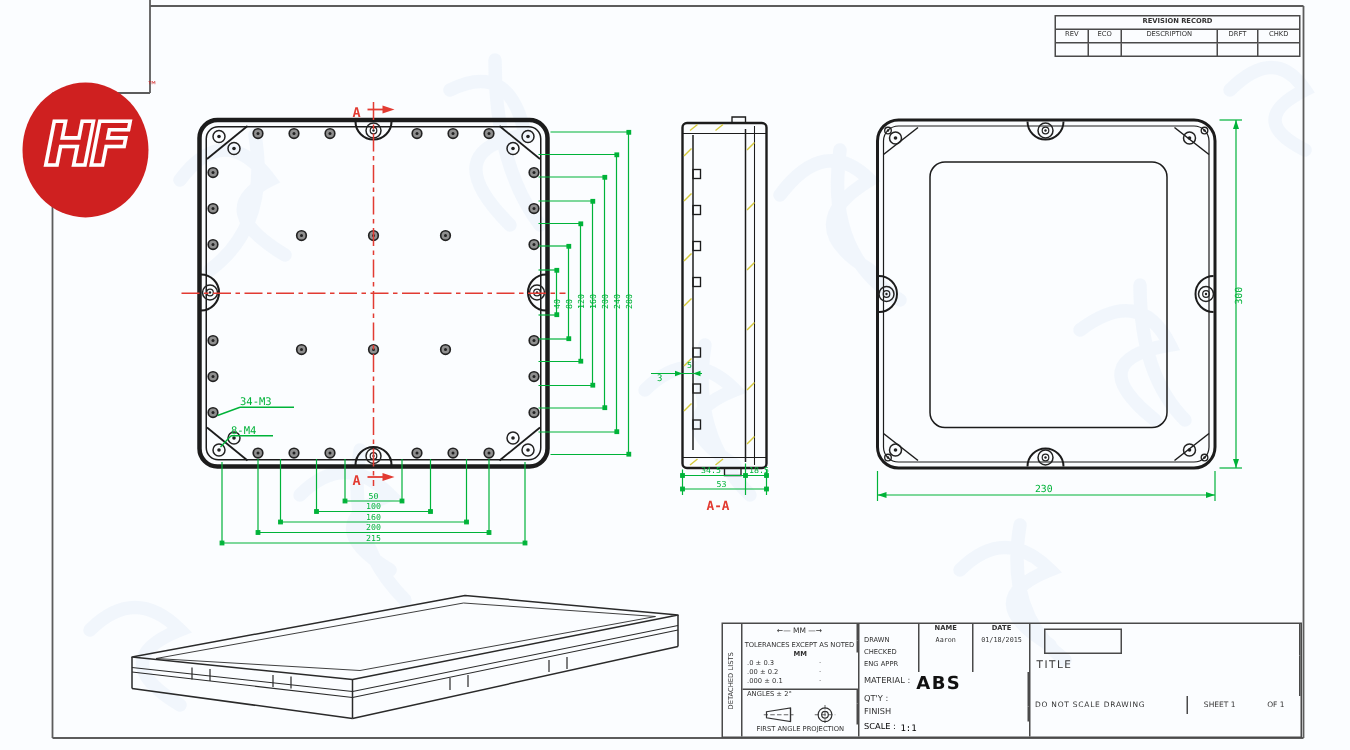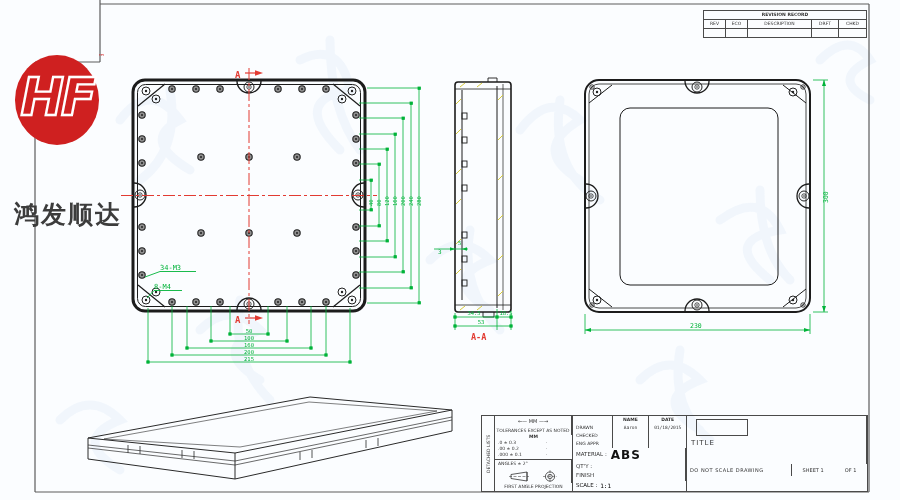--- a/index.html
+++ b/index.html
@@ -6,21 +6,21 @@
   body{width:900px;height:500px;position:relative;overflow:hidden;
        background:#fbfdff;font-family:"DejaVu Sans",sans-serif;}
   .sheet{position:absolute;inset:0;}
   
   .wm{position:absolute;inset:0;pointer-events:none;}
   
   .logo{position:absolute;left:15px;top:55px;width:84px;height:90px;}
   .logo-oval{position:absolute;inset:0;background:#cf2020;border-radius:50%;}
   .logo-hf{position:absolute;left:0;top:18px;width:84px;text-align:center;
            font-family:"DejaVu Sans",sans-serif;font-style:italic;font-weight:900;
-           font-size:52px;line-height:48px;color:#cf2020;
+           font-size:40px;line-height:48px;color:#cf2020;
            -webkit-text-stroke:2.4px #ffffff;letter-spacing:-3px;}
   .logo-tm{position:absolute;right:-6px;top:-2px;font-size:7px;color:#cf2020;}
   .logo-cn{position:absolute;left:14px;top:198px;font-size:25px;font-weight:700;
            color:#3c3c3c;letter-spacing:2px;white-space:nowrap;}
   
   .tbl{position:absolute;box-sizing:border-box;border:1px solid #4a4a4a;background:transparent;}
   .row{display:flex;box-sizing:border-box;}
   .c{box-sizing:border-box;border-right:1px solid #4a4a4a;border-bottom:1px solid #4a4a4a;
      overflow:hidden;color:#333;display:flex;align-items:center;}
   .c:last-child{border-right:none;}
@@ -385,21 +385,20 @@
       <path d="M128,445 v8 M140,446 v8 M182,450 v8 M194,451 v8" stroke-width="0.8"></path>
       <path d="M300,452 v8 M312,450 v8 M366,440 v8 M378,438 v8" stroke-width="0.8"></path>
     </g>
   </svg>
 
   <div class="logo">
     <div class="logo-oval"></div>
     <div class="logo-hf">HF</div>
     <div class="logo-tm">™</div>
   </div>
-  <div class="logo-cn">鸿发顺达</div>
 
   <div class="tbl" style="left:703px;top:10px;width:164px;height:28px;">
     <div class="row" style="height:9px;">
       <div class="c ctr f45" style="width:100%;font-weight:bold;">REVISION RECORD</div>
     </div>
     <div class="row" style="height:9px;">
       <div class="c ctr f45" style="width:22px;">REV</div>
       <div class="c ctr f45" style="width:22px;">ECO</div>
       <div class="c ctr f45" style="width:64px;">DESCRIPTION</div>
       <div class="c ctr f45" style="width:27px;">DRFT</div>

